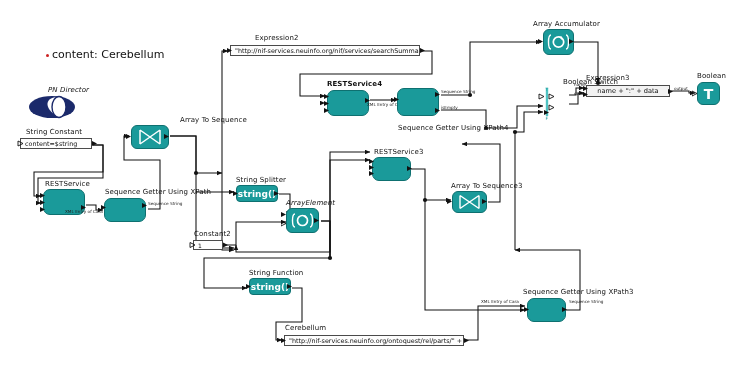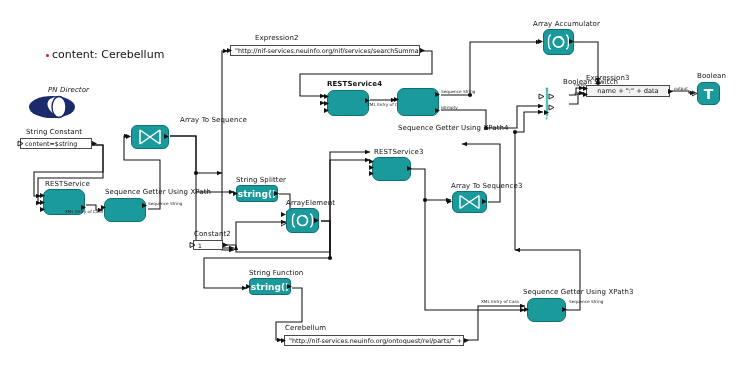--- a/index.html
+++ b/index.html
@@ -261,21 +261,21 @@
   <div class="node" style="left:236px;top:176px;">
     <div class="nlabel" style="left:0px;top:0px;">String Splitter</div>
     <div class="stringfn" style="left:0px;top:9px;width:42px;height:17px;">string()</div>
     <svg width="52" height="17" style="position:absolute;left:-4px;top:9px;" xmlns="http://www.w3.org/2000/svg">
       <path d="M1,6 L6,8.5 L1,11 z" fill="#121212"></path>
       <path d="M42,6 L47,8.5 L42,11 z" fill="#121212"></path>
     </svg>
   </div>
 
   <div class="node" style="left:286px;top:199px;">
-    <div class="nlabel" style="left:0px;top:0px;">ArrayElement</div>
+    <div class="nlabel" style="left:0px;top:0px;font-style:italic;">ArrayElement</div>
     <div class="teal sq" style="left:0px;top:9px;width:33px;height:25px;"></div>
     <svg width="33" height="25" style="position:absolute;left:0px;top:9px;" xmlns="http://www.w3.org/2000/svg">
       <path d="M9,6 C6.5,6 6.5,11 6.5,12.5 C6.5,14 6.5,19 9,19" stroke="#fff" stroke-width="1.4" fill="none"></path>
       <path d="M24,6 C26.5,6 26.5,11 26.5,12.5 C26.5,14 26.5,19 24,19" stroke="#fff" stroke-width="1.4" fill="none"></path>
       <circle cx="16.5" cy="12.5" r="5" stroke="#fff" stroke-width="1.7" fill="none"></circle>
       <path d="M16.5,7.4 L20,7.4 L20,10.6" fill="#fff"></path>
     </svg>
     <svg width="43" height="25" style="position:absolute;left:-5px;top:9px;" xmlns="http://www.w3.org/2000/svg">
       <path d="M0,4 L5,6.5 L0,9 z" fill="#121212"></path>
       <path d="M0,13 L5,15.5 L0,18 z" fill="none" stroke="#121212" stroke-width=".9"></path>

